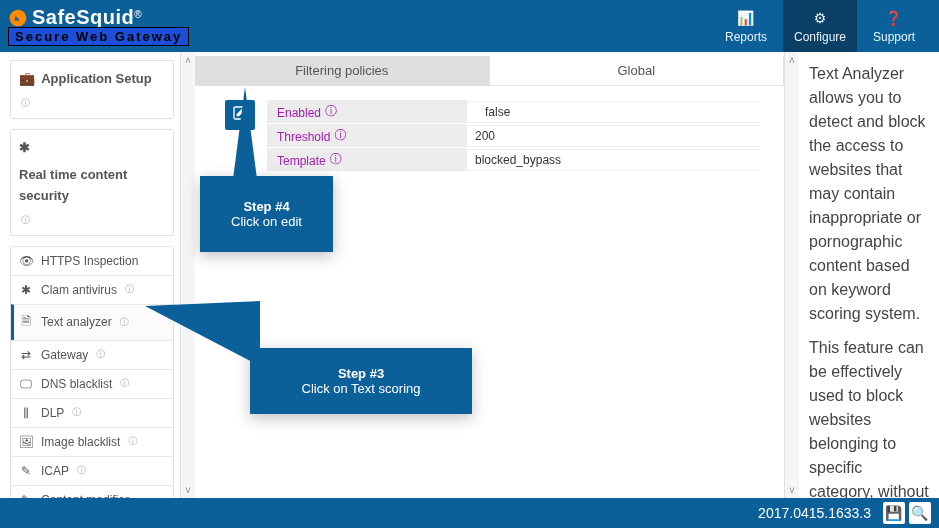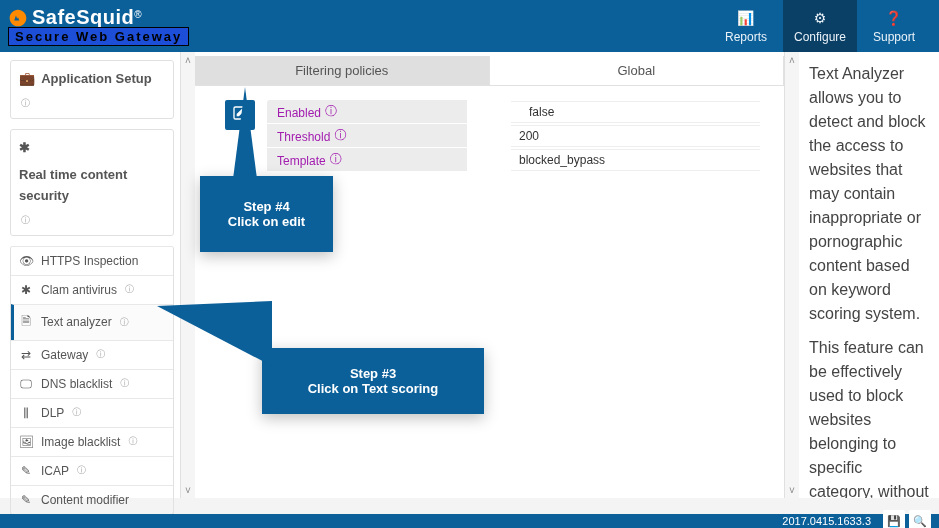--- a/index.html
+++ b/index.html
@@ -33,39 +33,39 @@
     .scr-fill { flex:1; }
 
     .center { flex:1; display:flex; flex-direction:column; }
     .tabs { height:30px; display:flex; border-bottom:1px solid #e1e1e1; margin-top:4px;}
     .tab { flex:1; display:flex; align-items:center; justify-content:center; font-size:13px; color:#555; cursor:pointer; border-right:1px solid #e1e1e1;}
     .tab.inactive { background:#dfdfdf; }
     .props { padding:14px 24px 14px 30px; }
     .proprow { display:flex; align-items:center; height:24px; font-size:12px; }
     .prophead { width:200px; background:#ececec; padding:3px 10px; color:#a21caf; border-bottom:1px solid #fff; display:flex; align-items:flex-end; gap:4px;}
     .prophead.first { border-top-left-radius:3px; }
-    .propval { flex:1; padding:3px 8px; color:#333; border-bottom:1px solid #eee; border-top:1px solid #eee; display:flex; align-items:center;margin-left:44px;}
+    .propval { flex:1; padding:3px 8px; color:#333; border-bottom:1px solid #eee; border-top:1px solid #eee; display:flex; align-items:center;}
     .proprows { margin-left:0px; }
     .editbtn { width:30px; height:30px; background:#0b609a; border:2px solid #0b609a; display:flex; align-items:center; justify-content:center; color:#fff; cursor:pointer; margin-right:12px; border-radius:2px;}
     .proptop { display:flex; align-items:flex-start; }
 
     .rightpanel { width:140px; padding:10px 8px 10px 10px; font-size:16px; color:#444; line-height:1.5; overflow:hidden;}
     .rightpanel p { margin-bottom:10px; }
 
-    .bottombar { position:absolute; left:0; right:0; bottom:0; height:14px; background:#0b609a; color:#fff; display:flex; align-items:center; justify-content:flex-end; padding:0 8px; font-size:11px;}
+    .bottombar { position:absolute; left:0; right:0; bottom:0; height:30px; background:#0b609a; color:#fff; display:flex; align-items:center; justify-content:flex-end; padding:0 8px; font-size:14px;}
     .bbtn { width:22px; height:22px; background:#fff; color:#333; display:flex; align-items:center; justify-content:center; margin-left:4px; border-radius:2px; cursor:pointer;}
 
     
     .callout { position:absolute; background:#0b609a; border:3px solid #0b609a; color:#fff; font-size:13px; text-align:center; display:flex; flex-direction:column; align-items:center; justify-content:center; box-shadow:0 4px 14px rgba(0,0,0,.25);}
     #co4 { left:200px; top:176px; width:133px; height:76px; }
     #co4:before { content:""; position:absolute; top:-92px; left:30px; border-left:12px solid transparent; border-right:12px solid transparent; border-bottom:92px solid #0b609a;}
-    #co3 { left:262px; top:348px; width:222px; height:66px; }
+    #co3 { left:250px; top:348px; width:222px; height:66px; }
     #co3:before { content:""; position:absolute; left:-108px; top:-50px; width:0; height:0; border-top:5px solid transparent; border-bottom:60px solid transparent; border-right:115px solid #0b609a;}
     .callout .t { font-weight:600; }
-    .callout .s { font-weight:700; }
+    .callout .s { font-weight:400; }
     .info { font-weight:normal;}
   </style>
 </head>
 <body>
 
 <div class="topbar">
   <div class="brand">
     <div class="brand-logo">
       <span class="brand-icon">
         <svg viewBox="0 0 24 24" width="20" height="20">

